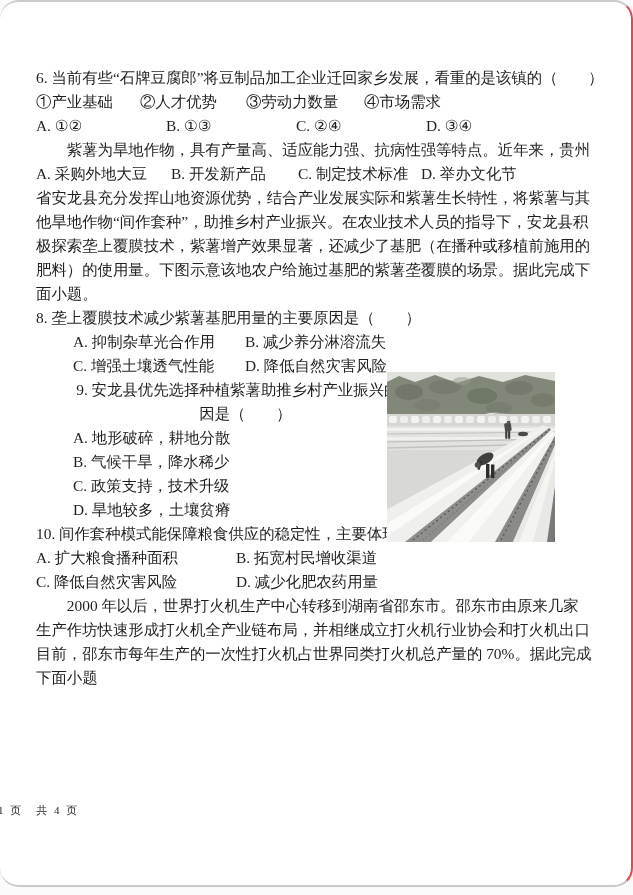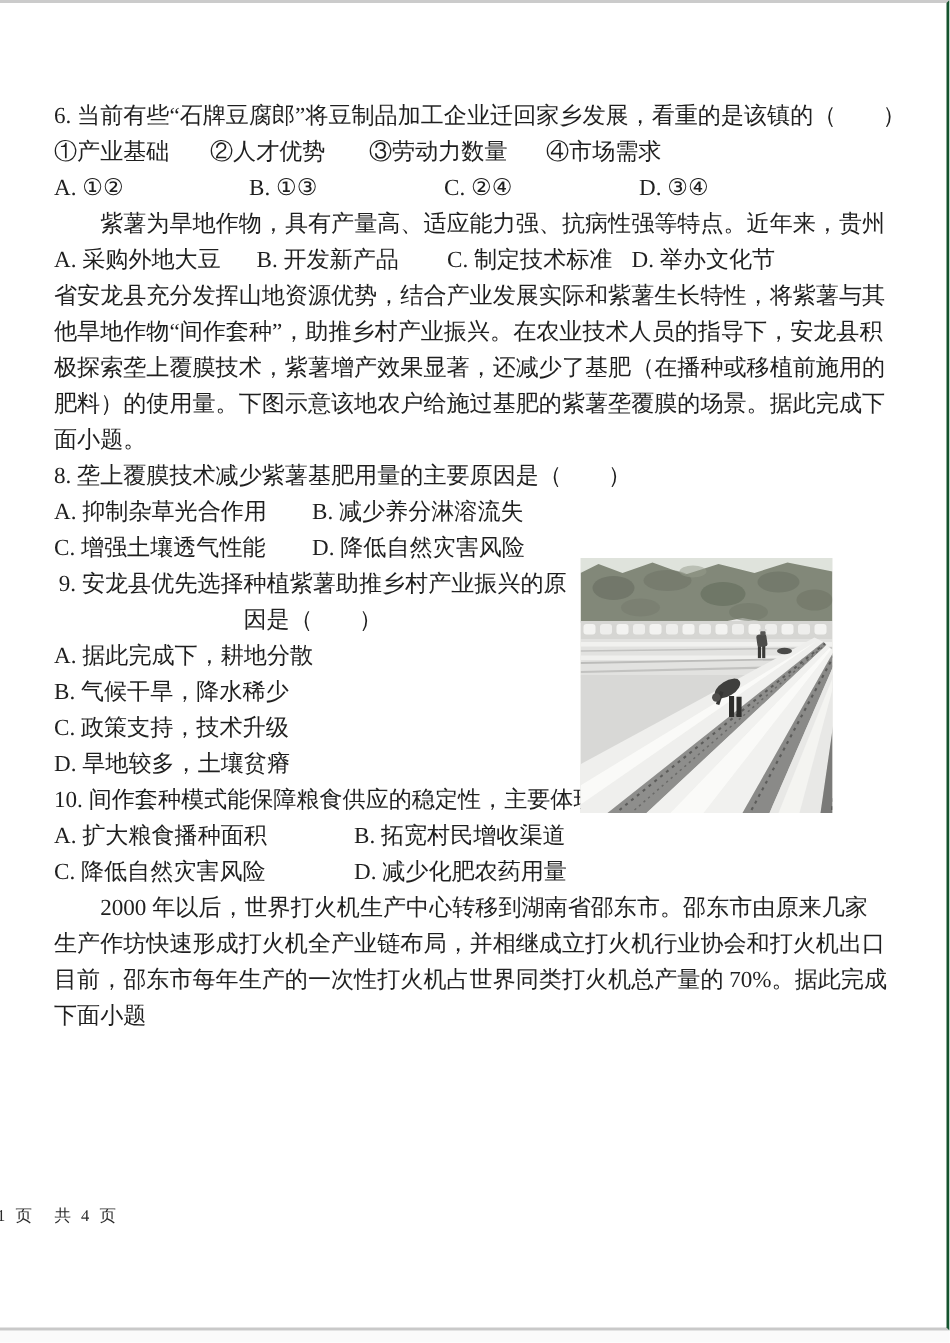--- a/index.html
+++ b/index.html
@@ -8,39 +8,40 @@
     background:#fafafa;
     font-family:"Liberation Serif","DejaVu Serif",serif;
     overflow:hidden;
   }
   .page{
     position:relative;
     width:633px;height:887px;
     box-sizing:border-box;
     background:#ffffff;
     border-top:2px solid #cbcbcb;
-    border-right:2px solid #14532d;
+    border-right:2px solid #ef4444;
     border-bottom:2px solid #c9c9c9;
     overflow:hidden;
+    border-radius:19px;
   }
   .content{
     position:absolute;
     left:36px;top:64px;
     width:566px;
     color:#1f1f1f;
   }
   .line{
     margin:0;
     font-size:15.4px;
     line-height:24px;
     white-space:nowrap;
     color:#1f1f1f;
   }
   .wrapline{white-space:normal;text-align:center;}
-  .narrow{width:345px;}
+  .narrow{width:345px;margin-left:37px;}
   .col{display:inline-block;}
   .w104{width:104px}.w106{width:106px}.w118{width:118px}
   .w130{width:130px}
   .w135{width:135px}.w127{width:127px}.w123{width:123px}
   .w172{width:172px}
   .w200{width:200px}
   .w247{width:247px}
   .photo{
     position:absolute;
     left:387px;top:370px;
@@ -75,21 +76,21 @@
     <p class="line">他旱地作物“间作套种”，助推乡村产业振兴。在农业技术人员的指导下，安龙县积</p>
     <p class="line">极探索垄上覆膜技术，紫薯增产效果显著，还减少了基肥（在播种或移植前施用的</p>
     <p class="line">肥料）的使用量。下图示意该地农户给施过基肥的紫薯垄覆膜的场景。据此完成下</p>
     <p class="line">面小题。</p>
 
     <p class="line">8. 垄上覆膜技术减少紫薯基肥用量的主要原因是（　　）</p>
     <p class="line narrow"><span class="col w172">A. 抑制杂草光合作用</span><span class="col">B. 减少养分淋溶流失</span></p>
     <p class="line narrow"><span class="col w172">C. 增强土壤透气性能</span><span class="col">D. 降低自然灾害风险</span></p>
 
     <p class="line wrapline narrow">9. 安龙县优先选择种植紫薯助推乡村产业振兴的原因是（　　）</p>
-    <p class="line narrow">A. 据此完成下，耕地分散</p>
+    <p class="line narrow">A. 地形破碎，耕地分散</p>
     <p class="line narrow">B. 气候干旱，降水稀少</p>
     <p class="line narrow">C. 政策支持，技术升级</p>
     <p class="line narrow">D. 旱地较多，土壤贫瘠</p>
 
     <p class="line">10. 间作套种模式能保障粮食供应的稳定性，主要体现在（　　）</p>
     <p class="line"><span class="col w200">A. 扩大粮食播种面积</span><span class="col">B. 拓宽村民增收渠道</span></p>
     <p class="line"><span class="col w200">C. 降低自然灾害风险</span><span class="col">D. 减少化肥农药用量</span></p>
 
     <p class="line" style="text-indent:2em">2000 年以后，世界打火机生产中心转移到湖南省邵东市。邵东市由原来几家</p>
     <p class="line">生产作坊快速形成打火机全产业链布局，并相继成立打火机行业协会和打火机出口</p>

